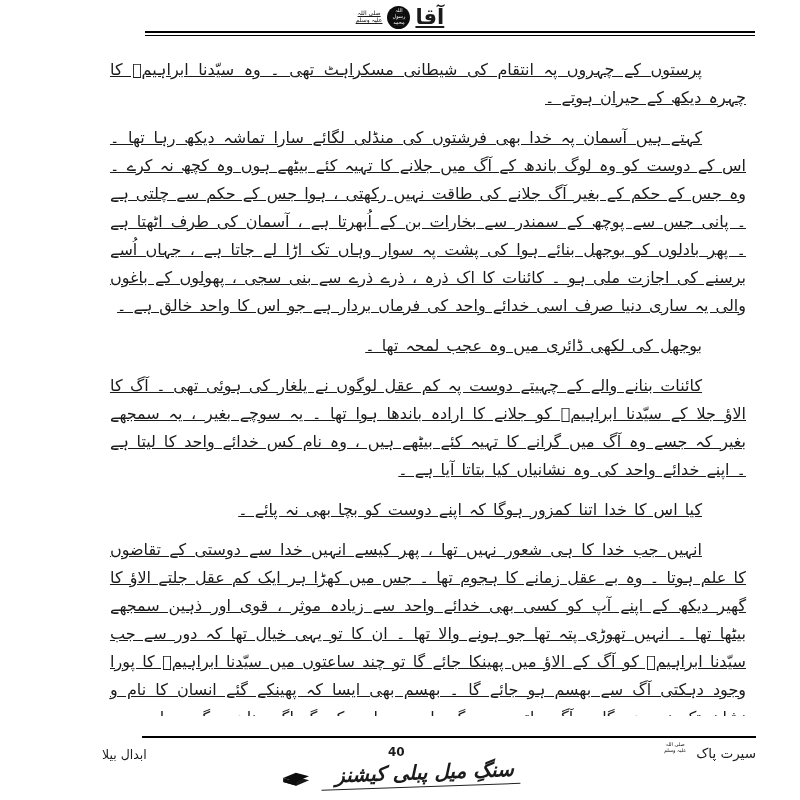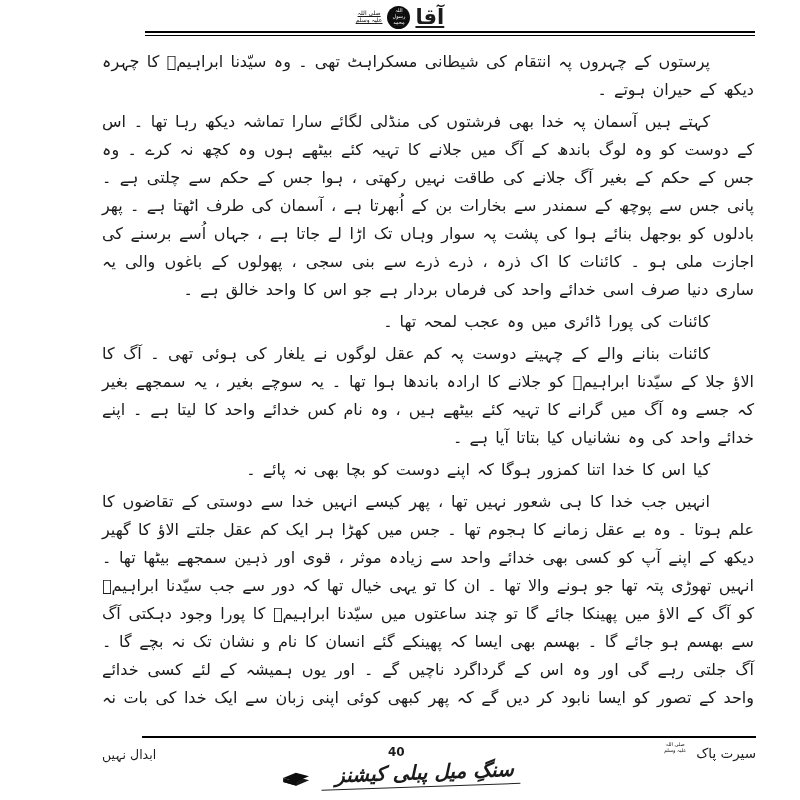--- a/index.html
+++ b/index.html
@@ -23,21 +23,21 @@
   .header-rule{
     position:absolute;top:31px;left:145px;right:45px;height:2px;
     border-top:2.5px solid #000;border-bottom:1px solid #000;
   }
   
   .body-text{
     position:absolute;top:44px;right:42px;left:98px;height:672px;overflow:hidden;
     direction:rtl;text-align:justify;font-size:16px;line-height:28px;
     letter-spacing:.2px;word-spacing:2px;
   }
-  .body-text p{margin:4px;text-indent:44px;}
+  .body-text p{margin:12px;text-indent:44px;text-decoration:underline;}
   
   .footer-rule{
     position:absolute;top:736px;left:142px;right:44px;border-top:2.5px solid #000;
   }
   .footer-row{
     position:absolute;top:743px;left:98px;right:44px;height:22px;
   }
   .author-name{
     position:absolute;left:4px;top:4px;direction:rtl;font-size:12.5px;
   }
@@ -77,30 +77,30 @@
       <span>صلی اللہ</span>
       <span>علیہ وسلم</span>
     </span>
   </div>
 </div>
 <div class="header-rule"></div>
 
 <div class="body-text">
   <p>پرستوں کے چہروں پہ انتقام کی شیطانی مسکراہٹ تھی ۔ وہ سیّدنا ابراہیمؑ کا چہرہ دیکھ کے حیران ہوتے ۔</p>
   <p>کہتے ہیں آسمان پہ خدا بھی فرشتوں کی منڈلی لگائے سارا تماشہ دیکھ رہا تھا ۔ اس کے دوست کو وہ لوگ باندھ کے آگ میں جلانے کا تہیہ کئے بیٹھے ہوں وہ کچھ نہ کرے ۔ وہ جس کے حکم کے بغیر آگ جلانے کی طاقت نہیں رکھتی ، ہوا جس کے حکم سے چلتی ہے ۔ پانی جس سے پوچھ کے سمندر سے بخارات بن کے اُبھرتا ہے ، آسمان کی طرف اٹھتا ہے ۔ پھر بادلوں کو بوجھل بنائے ہوا کی پشت پہ سوار وہاں تک اڑا لے جاتا ہے ، جہاں اُسے برسنے کی اجازت ملی ہو ۔ کائنات کا اک ذرہ ، ذرے ذرے سے بنی سجی ، پھولوں کے باغوں والی یہ ساری دنیا صرف اسی خدائے واحد کی فرماں بردار ہے جو اس کا واحد خالق ہے ۔</p>
-  <p>کائنات کی پورا ڈائری میں وہ عجب لمحہ تھا ۔</p>
+  <p>بوجھل کی لکھی ڈائری میں وہ عجب لمحہ تھا ۔</p>
   <p>کائنات بنانے والے کے چہیتے دوست پہ کم عقل لوگوں نے یلغار کی ہوئی تھی ۔ آگ کا الاؤ جلا کے سیّدنا ابراہیمؑ کو جلانے کا ارادہ باندھا ہوا تھا ۔ یہ سوچے بغیر ، یہ سمجھے بغیر کہ جسے وہ آگ میں گرانے کا تہیہ کئے بیٹھے ہیں ، وہ نام کس خدائے واحد کا لیتا ہے ۔ اپنے خدائے واحد کی وہ نشانیاں کیا بتاتا آیا ہے ۔</p>
   <p>کیا اس کا خدا اتنا کمزور ہوگا کہ اپنے دوست کو بچا بھی نہ پائے ۔</p>
   <p>انہیں جب خدا کا ہی شعور نہیں تھا ، پھر کیسے انہیں خدا سے دوستی کے تقاضوں کا علم ہوتا ۔ وہ بے عقل زمانے کا ہجوم تھا ۔ جس میں کھڑا ہر ایک کم عقل جلتے الاؤ کا گھیر دیکھ کے اپنے آپ کو کسی بھی خدائے واحد سے زیادہ موثر ، قوی اور ذہین سمجھے بیٹھا تھا ۔ انہیں تھوڑی پتہ تھا جو ہونے والا تھا ۔ ان کا تو یہی خیال تھا کہ دور سے جب سیّدنا ابراہیمؑ کو آگ کے الاؤ میں پھینکا جائے گا تو چند ساعتوں میں سیّدنا ابراہیمؑ کا پورا وجود دہکتی آگ سے بھسم ہو جائے گا ۔ بھسم بھی ایسا کہ پھینکے گئے انسان کا نام و نشان تک نہ بچے گا ۔ آگ جلتی رہے گی اور وہ اس کے گرداگرد ناچیں گے ۔ اور یوں ہمیشہ کے لئے کسی خدائے واحد کے تصور کو ایسا نابود کر دیں گے کہ پھر کبھی کوئی اپنی زبان سے ایک خدا کی بات نہ نکالے گا ۔</p>
 
 </div>
 
 <div class="footer-rule"></div>
 <div class="footer-row">
-  <span class="author-name">ابدال نہیں</span>
+  <span class="author-name">ابدال بیلا</span>
   <span class="page-number">40</span>
   <span class="book-title">
     <span>سیرت پاک</span>
     <span class="honorific">
       <span>صلی اللہ</span>
       <span>علیہ وسلم</span>
     </span>
   </span>
 </div>
 

